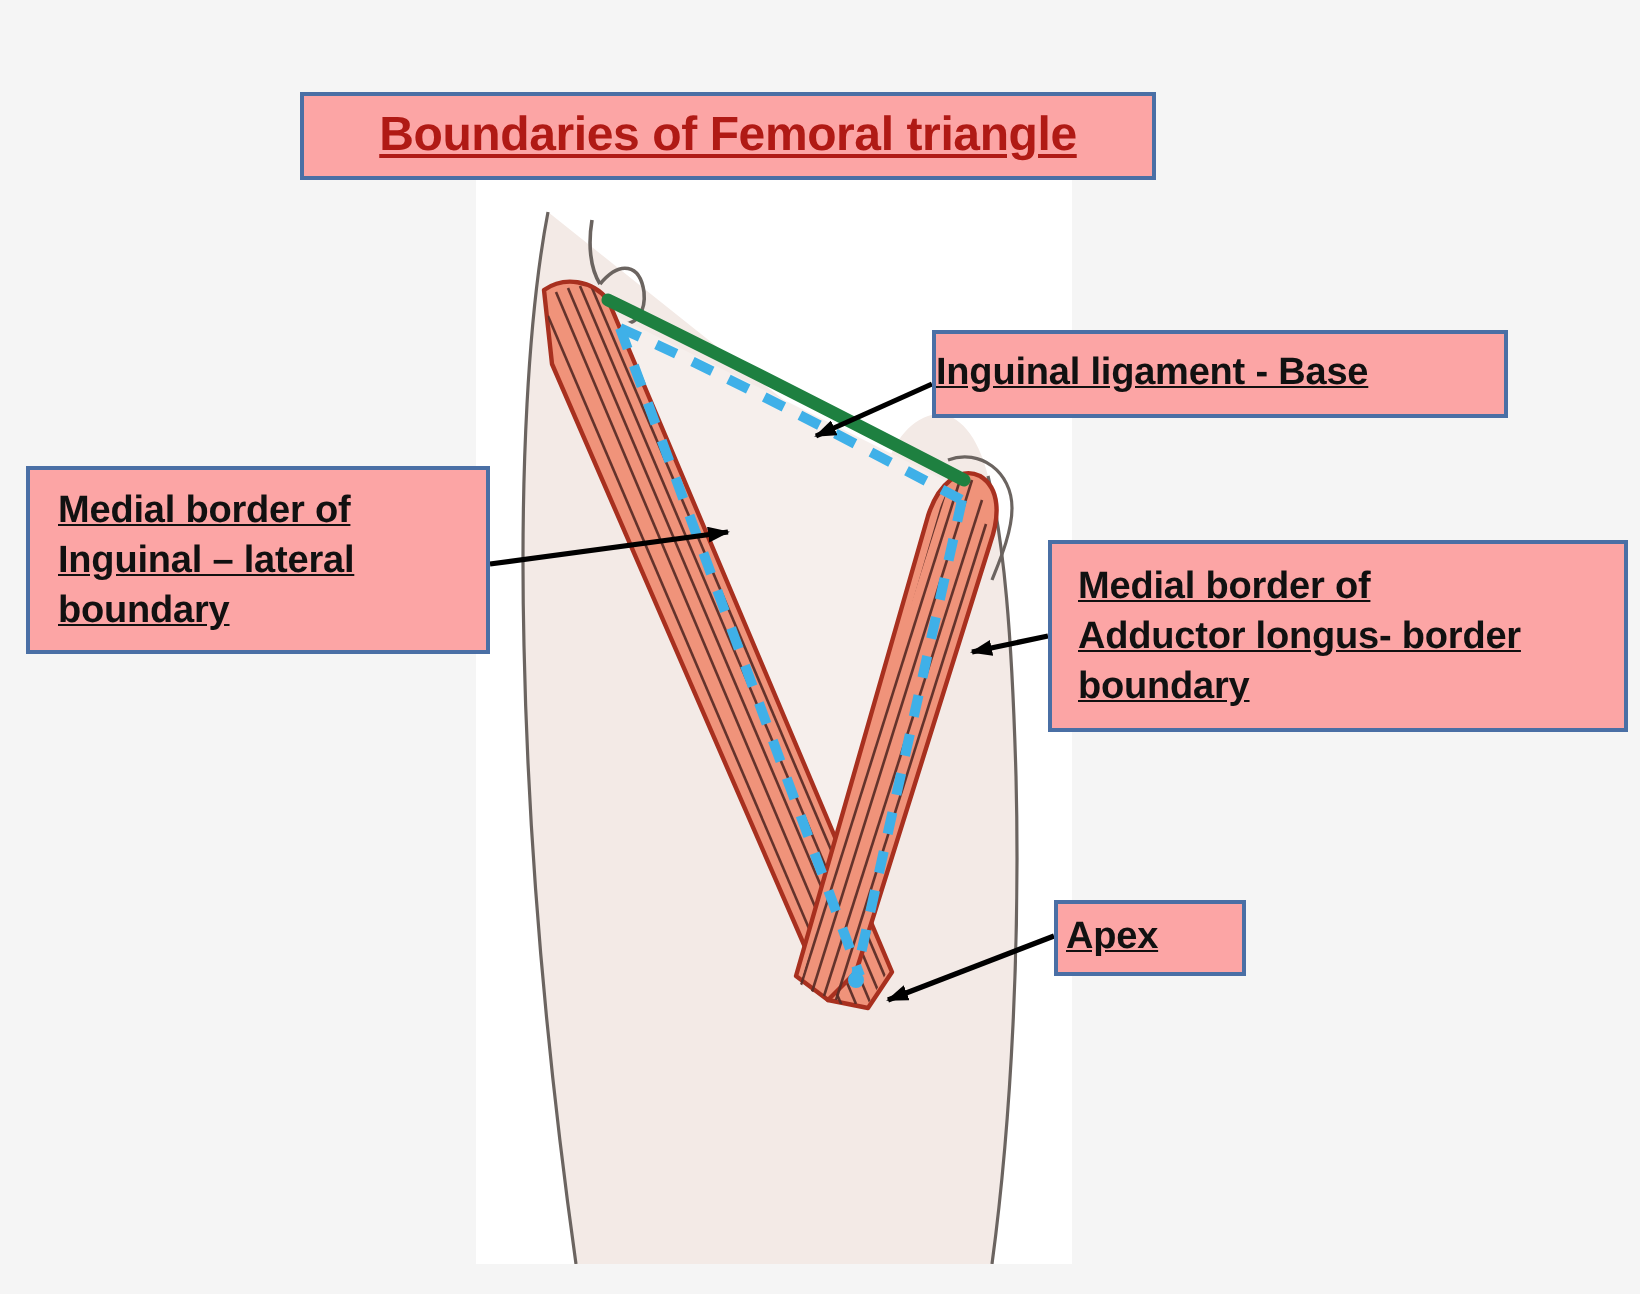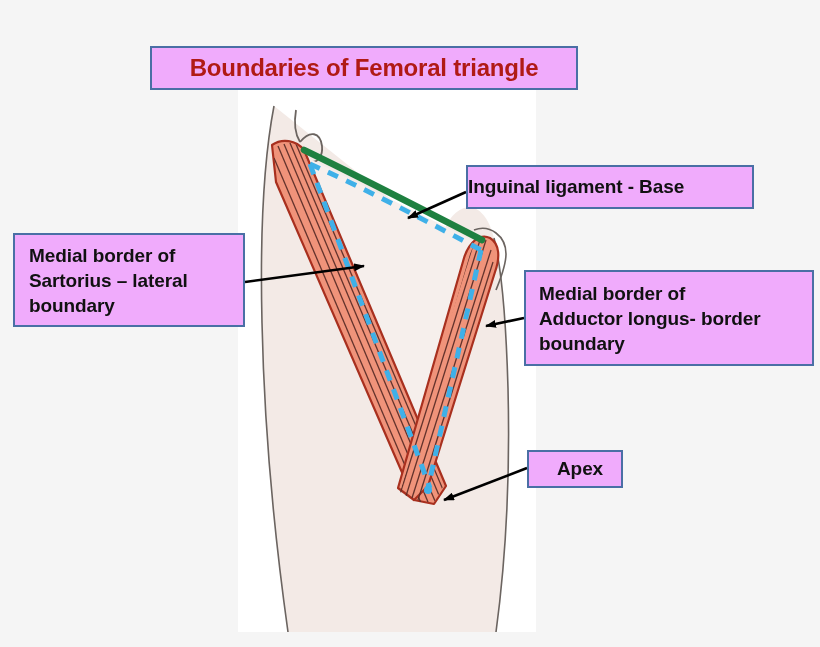--- a/index.html
+++ b/index.html
@@ -16,27 +16,28 @@
   .panel{
     position:absolute;
     left:238px;top:88px;width:298px;height:544px;
     background:#ffffff;
   }
   .panel svg{display:block;}
 
   
   .callout{
     position:absolute;
-    background:#f0abfc;
+    background:#fca5a5;
     border:2px solid #4a6fa5;
     box-sizing:border-box;
     color:#111111;
     font-weight:bold;
     line-height:1.32;
     letter-spacing:-0.1px;
+    text-decoration:underline;
   }
   .callout .ln{display:block;white-space:nowrap;}
 
   #title-box{
     left:150px;top:46px;width:428px;height:44px;
     display:flex;align-items:center;justify-content:center;
     color:#b01a15;
     font-size:24px;
     letter-spacing:0px;
   }
@@ -53,21 +54,21 @@
     font-size:19px;
   }
   #label-adductor{
     left:524px;top:270px;width:290px;height:96px;
     padding:9px 0 0 13px;
     font-size:19px;
   }
   #label-apex{
     left:527px;top:450px;width:96px;height:38px;
     display:flex;align-items:center;
-    padding-left:28px;
+    padding-left:4px;
     font-size:19px;
   }
 
   .leader{position:absolute;left:0;top:0;width:820px;height:647px;pointer-events:none;}
 </style>
 </head>
 <body>
 
 <div id="stage">
 
@@ -160,21 +161,21 @@
   <div class="callout" id="title-box">
     <span class="ln">Boundaries of Femoral triangle</span>
   </div>
 
   <div class="callout" id="label-inguinal">
     <span class="ln">Inguinal ligament - Base</span>
   </div>
 
   <div class="callout" id="label-sartorius">
     <span class="ln">Medial border of</span>
-    <span class="ln">Sartorius – lateral</span>
+    <span class="ln">Inguinal – lateral</span>
     <span class="ln">boundary</span>
   </div>
 
   <div class="callout" id="label-adductor">
     <span class="ln">Medial border of</span>
     <span class="ln">Adductor longus- border</span>
     <span class="ln">boundary</span>
   </div>
 
   <div class="callout" id="label-apex">

